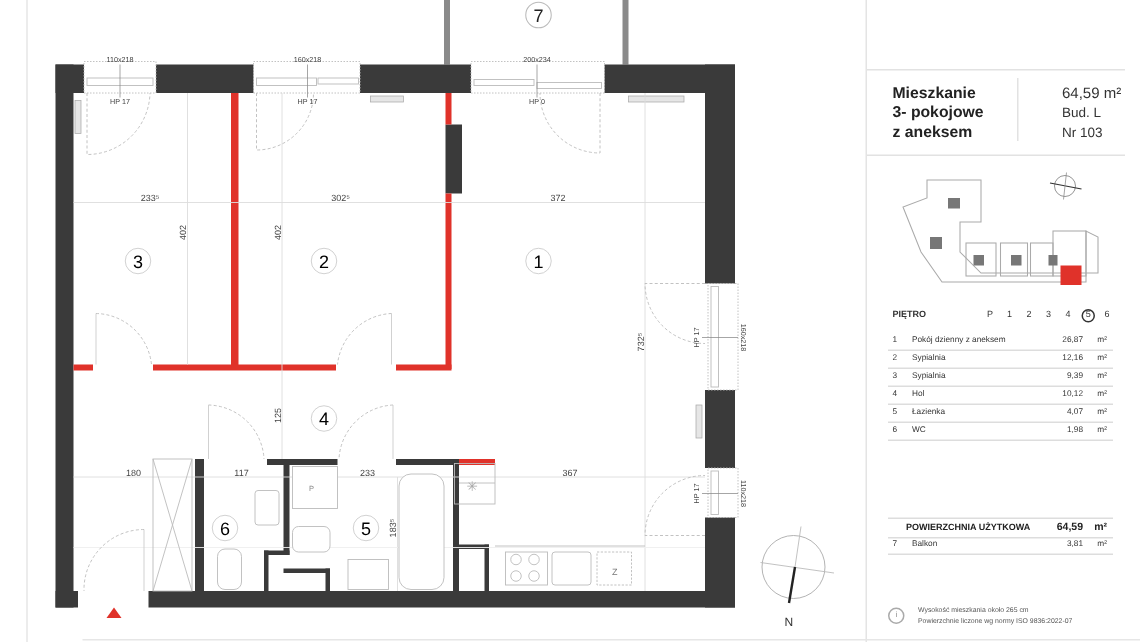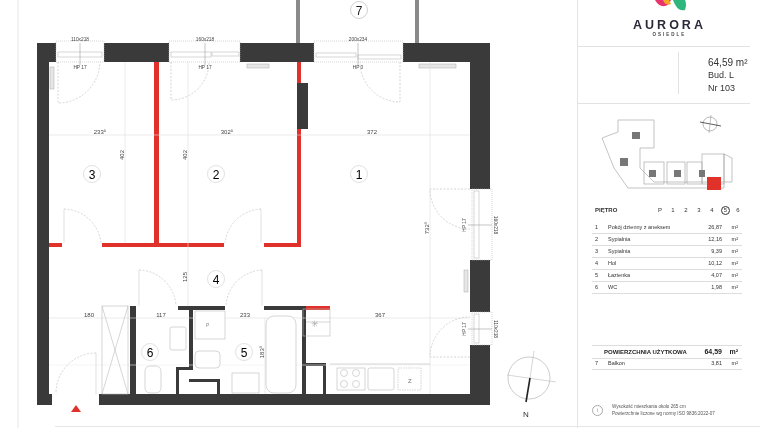--- a/index.html
+++ b/index.html
@@ -250,31 +250,27 @@
     <circle cx="529" cy="378" r="21" fill="none" stroke="#aaa" stroke-width="0.6"></circle>
     <line x1="507" y1="375" x2="556" y2="382" stroke="#bbb" stroke-width="0.6"></line>
     <line x1="534" y1="351" x2="530" y2="378" stroke="#bbb" stroke-width="0.6"></line>
     <line x1="530" y1="378" x2="526" y2="402" stroke="#222" stroke-width="1.6"></line>
     <text x="523" y="417" font-size="8" fill="#333">N</text>
   </g>
 </svg>
 </div>
 
 <div class="panel">
-  <div class="logo">
-    <svg width="60" height="18" style="position:absolute;left:63px;top:0">
-      <path d="M14 0 Q20 10 28 4 L30 0 Z" fill="#e8336d"></path>
-      <path d="M22 0 Q24 6 30 4 L28 0 Z" fill="#f5a623"></path>
-      <path d="M32 0 Q36 12 44 10 Q46 4 44 0 Z" fill="#2eb67d"></path>
-    </svg>
-    <div class="logo-word">AURORA</div>
-    <div class="logo-sub">OSIEDLE</div>
-  </div>
   <div class="hr" style="top:46px"></div>
 
+  <div class="info-title">
+    <div>Mieszkanie</div>
+    <div>3- pokojowe</div>
+    <div>z aneksem</div>
+  </div>
   <div class="info-vsep"></div>
   <div class="info-right">
     <div style="font-size:10px">64,59 m²</div>
     <div style="padding-right:12px">Bud. L</div>
     <div style="padding-right:8px">Nr 103</div>
   </div>
   <div class="hr" style="top:103px"></div>
 
   <svg style="position:absolute;left:14px;top:110px" width="150" height="90">
     <g fill="none" stroke="#aaa" stroke-width="0.7">

